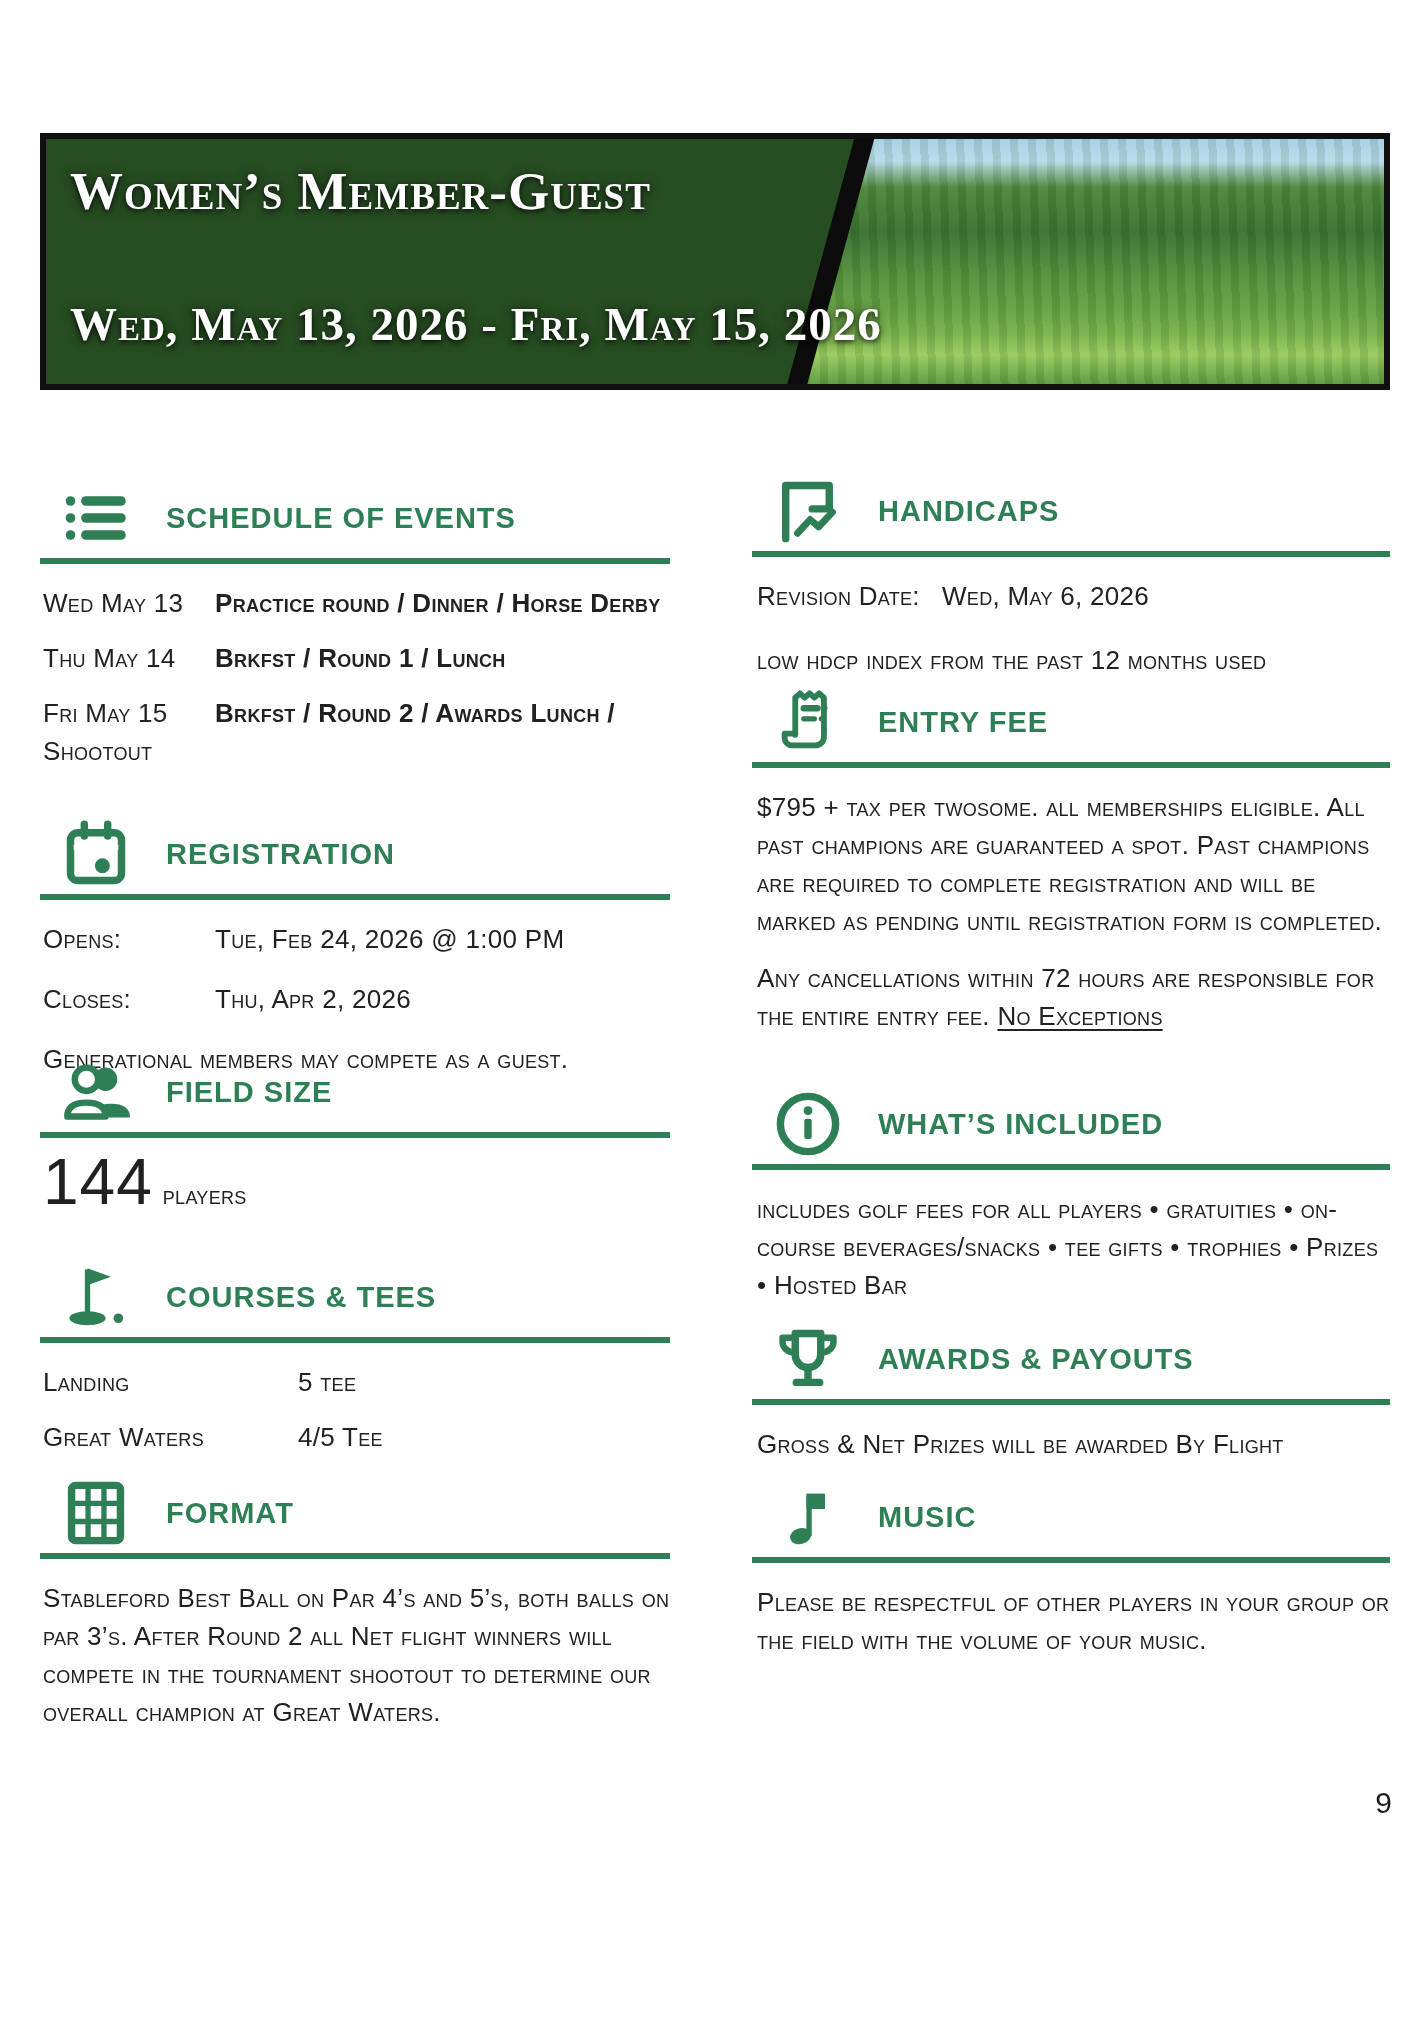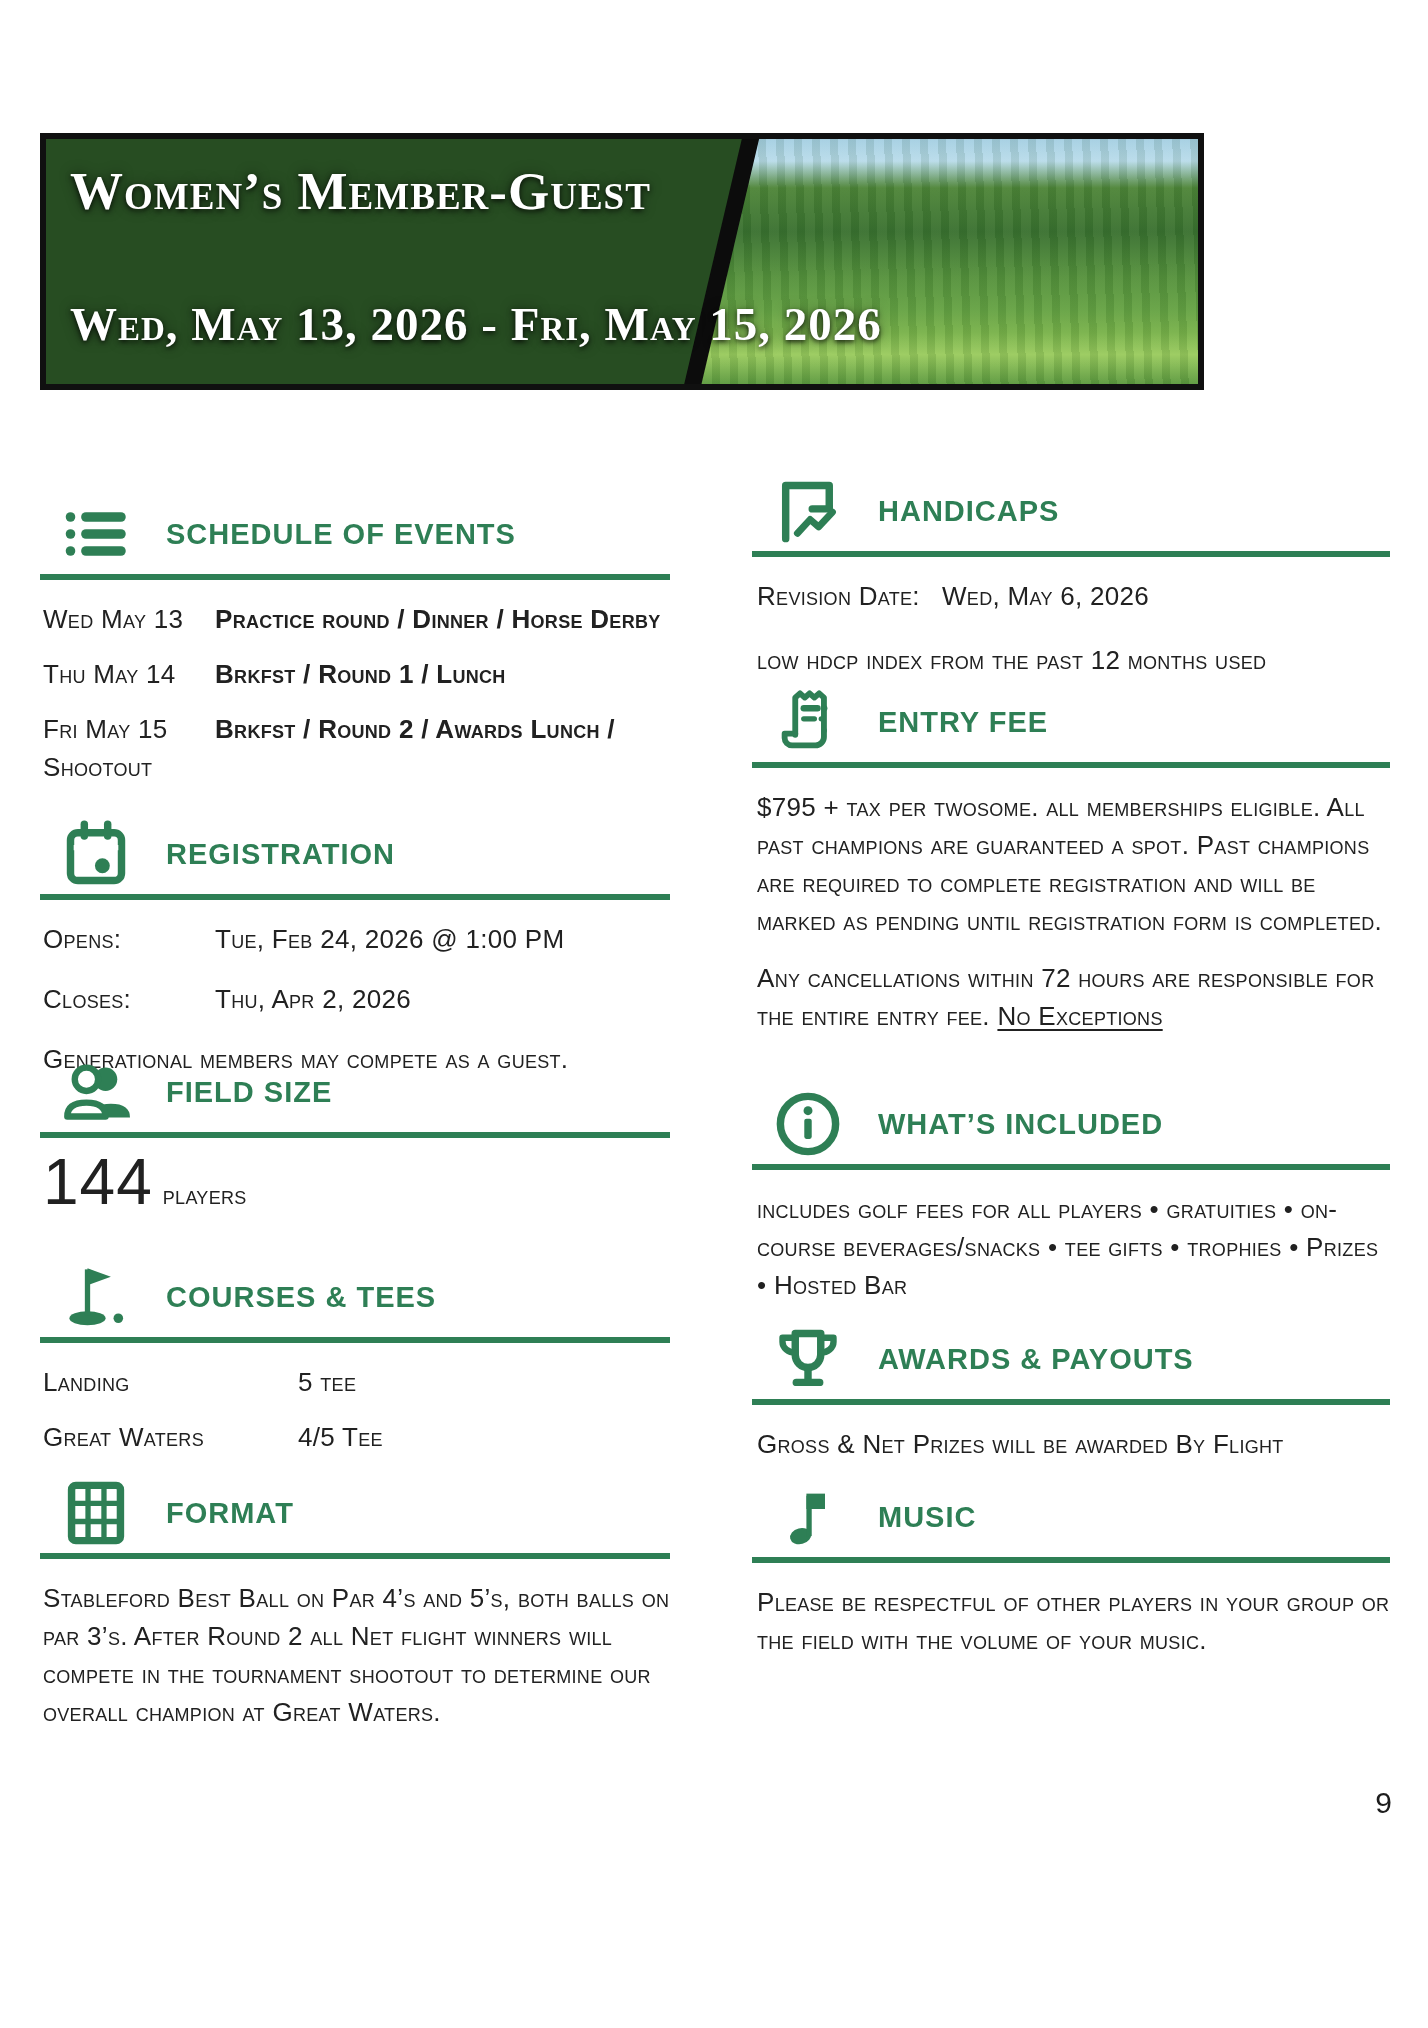--- a/index.html
+++ b/index.html
@@ -7,21 +7,21 @@
     --ink:#212121;
   }
   html,body{margin:0;padding:0;background:#fff;}
   .page{
     position:relative;width:1428px;height:2028px;background:#fff;overflow:hidden;
     font-family:"Liberation Sans","DejaVu Sans",sans-serif;color:var(--ink);
   }
 
   
   .banner{
-    position:absolute;left:40px;top:133px;width:1164px;height:257px;
+    position:absolute;left:40px;top:133px;width:1350px;height:257px;
     border:6px solid #101010;box-sizing:border-box;overflow:hidden;background:#274d22;
   }
   .photo{position:absolute;inset:0;}
   .photo-left{
     background:
       radial-gradient(ellipse 240px 55px at 45% 80%, rgba(236,226,178,.95), rgba(236,226,178,0) 62%),
       radial-gradient(ellipse 420px 90px at 70% 100%, rgba(72,110,50,.75), rgba(72,110,50,0) 70%),
       linear-gradient(180deg,
         #8cbad8 0%, #a7cce1 16%, #bddaе8 26%, #b9d7e6 30%,
         #5c7f46 35%, #2f5d2b 43%, #3e6f33 52%,
@@ -104,21 +104,21 @@
 <div class="page">
 
   <div class="banner">
     <div class="photo photo-left"></div>
     <div class="photo photo-right"></div>
     <div class="diagonal"></div>
     <div class="banner-title">Women’s Member-Guest</div>
     <div class="banner-dates">Wed, May 13, 2026 - Fri, May 15, 2026</div>
   </div>
 
-  <section class="sec left" style="top:496px">
+  <section class="sec left" style="top:480px">
     <div class="sec-head">
       <span class="icon">
         <svg viewBox="0 0 64 64">
             <g fill="currentColor">
           <circle cx="8" cy="16" r="4.5"></circle>
               <circle cx="8" cy="32" r="4.5"></circle>
               <circle cx="8" cy="48" r="4.5"></circle>
           <rect x="18" y="11.5" width="42" height="9" rx="4.5"></rect>
           <rect x="18" y="27.5" width="42" height="9" rx="4.5"></rect>
           <rect x="18" y="43.5" width="42" height="9" rx="4.5"></rect>

